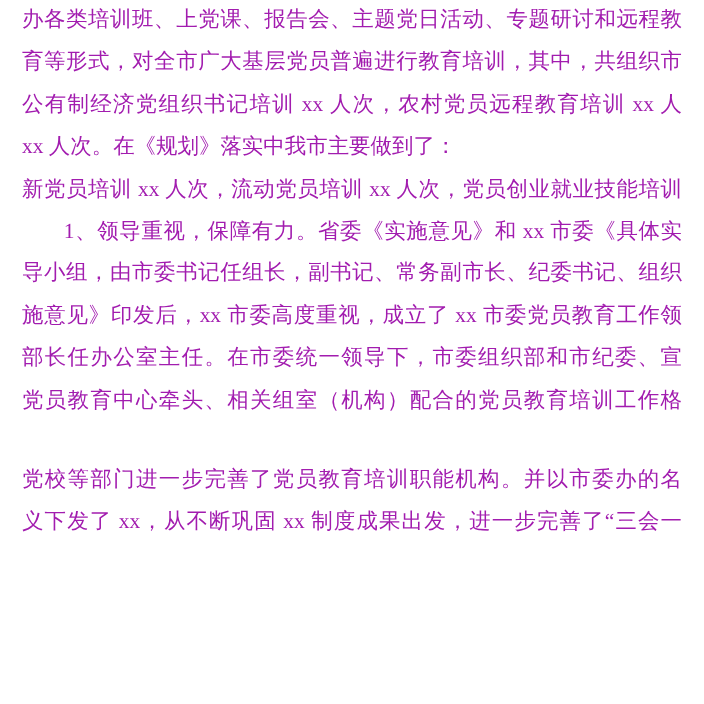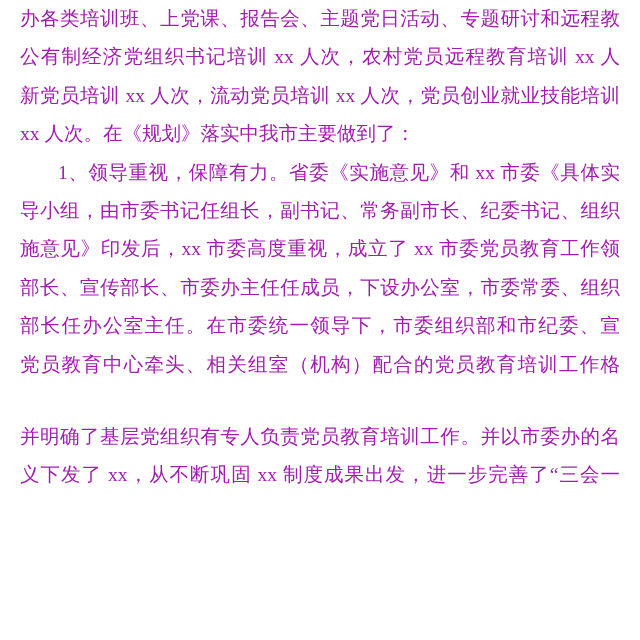--- a/index.html
+++ b/index.html
@@ -42,25 +42,25 @@
   }
   .page-break-gap {
     height: 34px;
   }
 </style>
 </head>
 <body>
 
 <div class="doc-page">
   <div class="text-line">办各类培训班、上党课、报告会、主题党日活动、专题研讨和远程教</div>
+  <div class="text-line">育等形式，对全市广大基层党员普遍进行教育培训，其中，共组织市</div>
   <div class="text-line">公有制经济党组织书记培训 xx 人次，农村党员远程教育培训 xx 人次，</div>
+  <div class="text-line para-end">xx 人次。在《规划》落实中我市主要做到了：</div>
   <div class="text-line">新党员培训 xx 人次，流动党员培训 xx 人次，党员创业就业技能培训</div>
-  <div class="text-line para-end">xx 人次。在《规划》落实中我市主要做到了：</div>
   <div class="text-line indent"><span class="lead-bold">1、领导重视，保障有力。</span><span>省委《实施意见》和 xx 市委《具体实</span></div>
   <div class="text-line">导小组，由市委书记任组长，副书记、常务副市长、纪委书记、组织</div>
   <div class="text-line">施意见》印发后，xx 市委高度重视，成立了 xx 市委党员教育工作领</div>
-  <div class="text-line">部长、宣传部长、市委办主任任成员，下设办公室，市委常委、组织</div>
   <div class="text-line">部长任办公室主任。在市委统一领导下，市委组织部和市纪委、宣传、</div>
   <div class="text-line">党员教育中心牵头、相关组室（机构）配合的党员教育培训工作格局，</div>
   <div class="page-break-gap"></div>
-  <div class="text-line">并明确了基层党组织有专人负责党员教育培训工作。并以市委办的名</div>
+  <div class="text-line">党校等部门进一步完善了党员教育培训职能机构。并以市委办的名</div>
   <div class="text-line">义下发了 xx，从不断巩固 xx 制度成果出发，进一步完善了“三会一</div>
 </div>
 
 </body></html>

